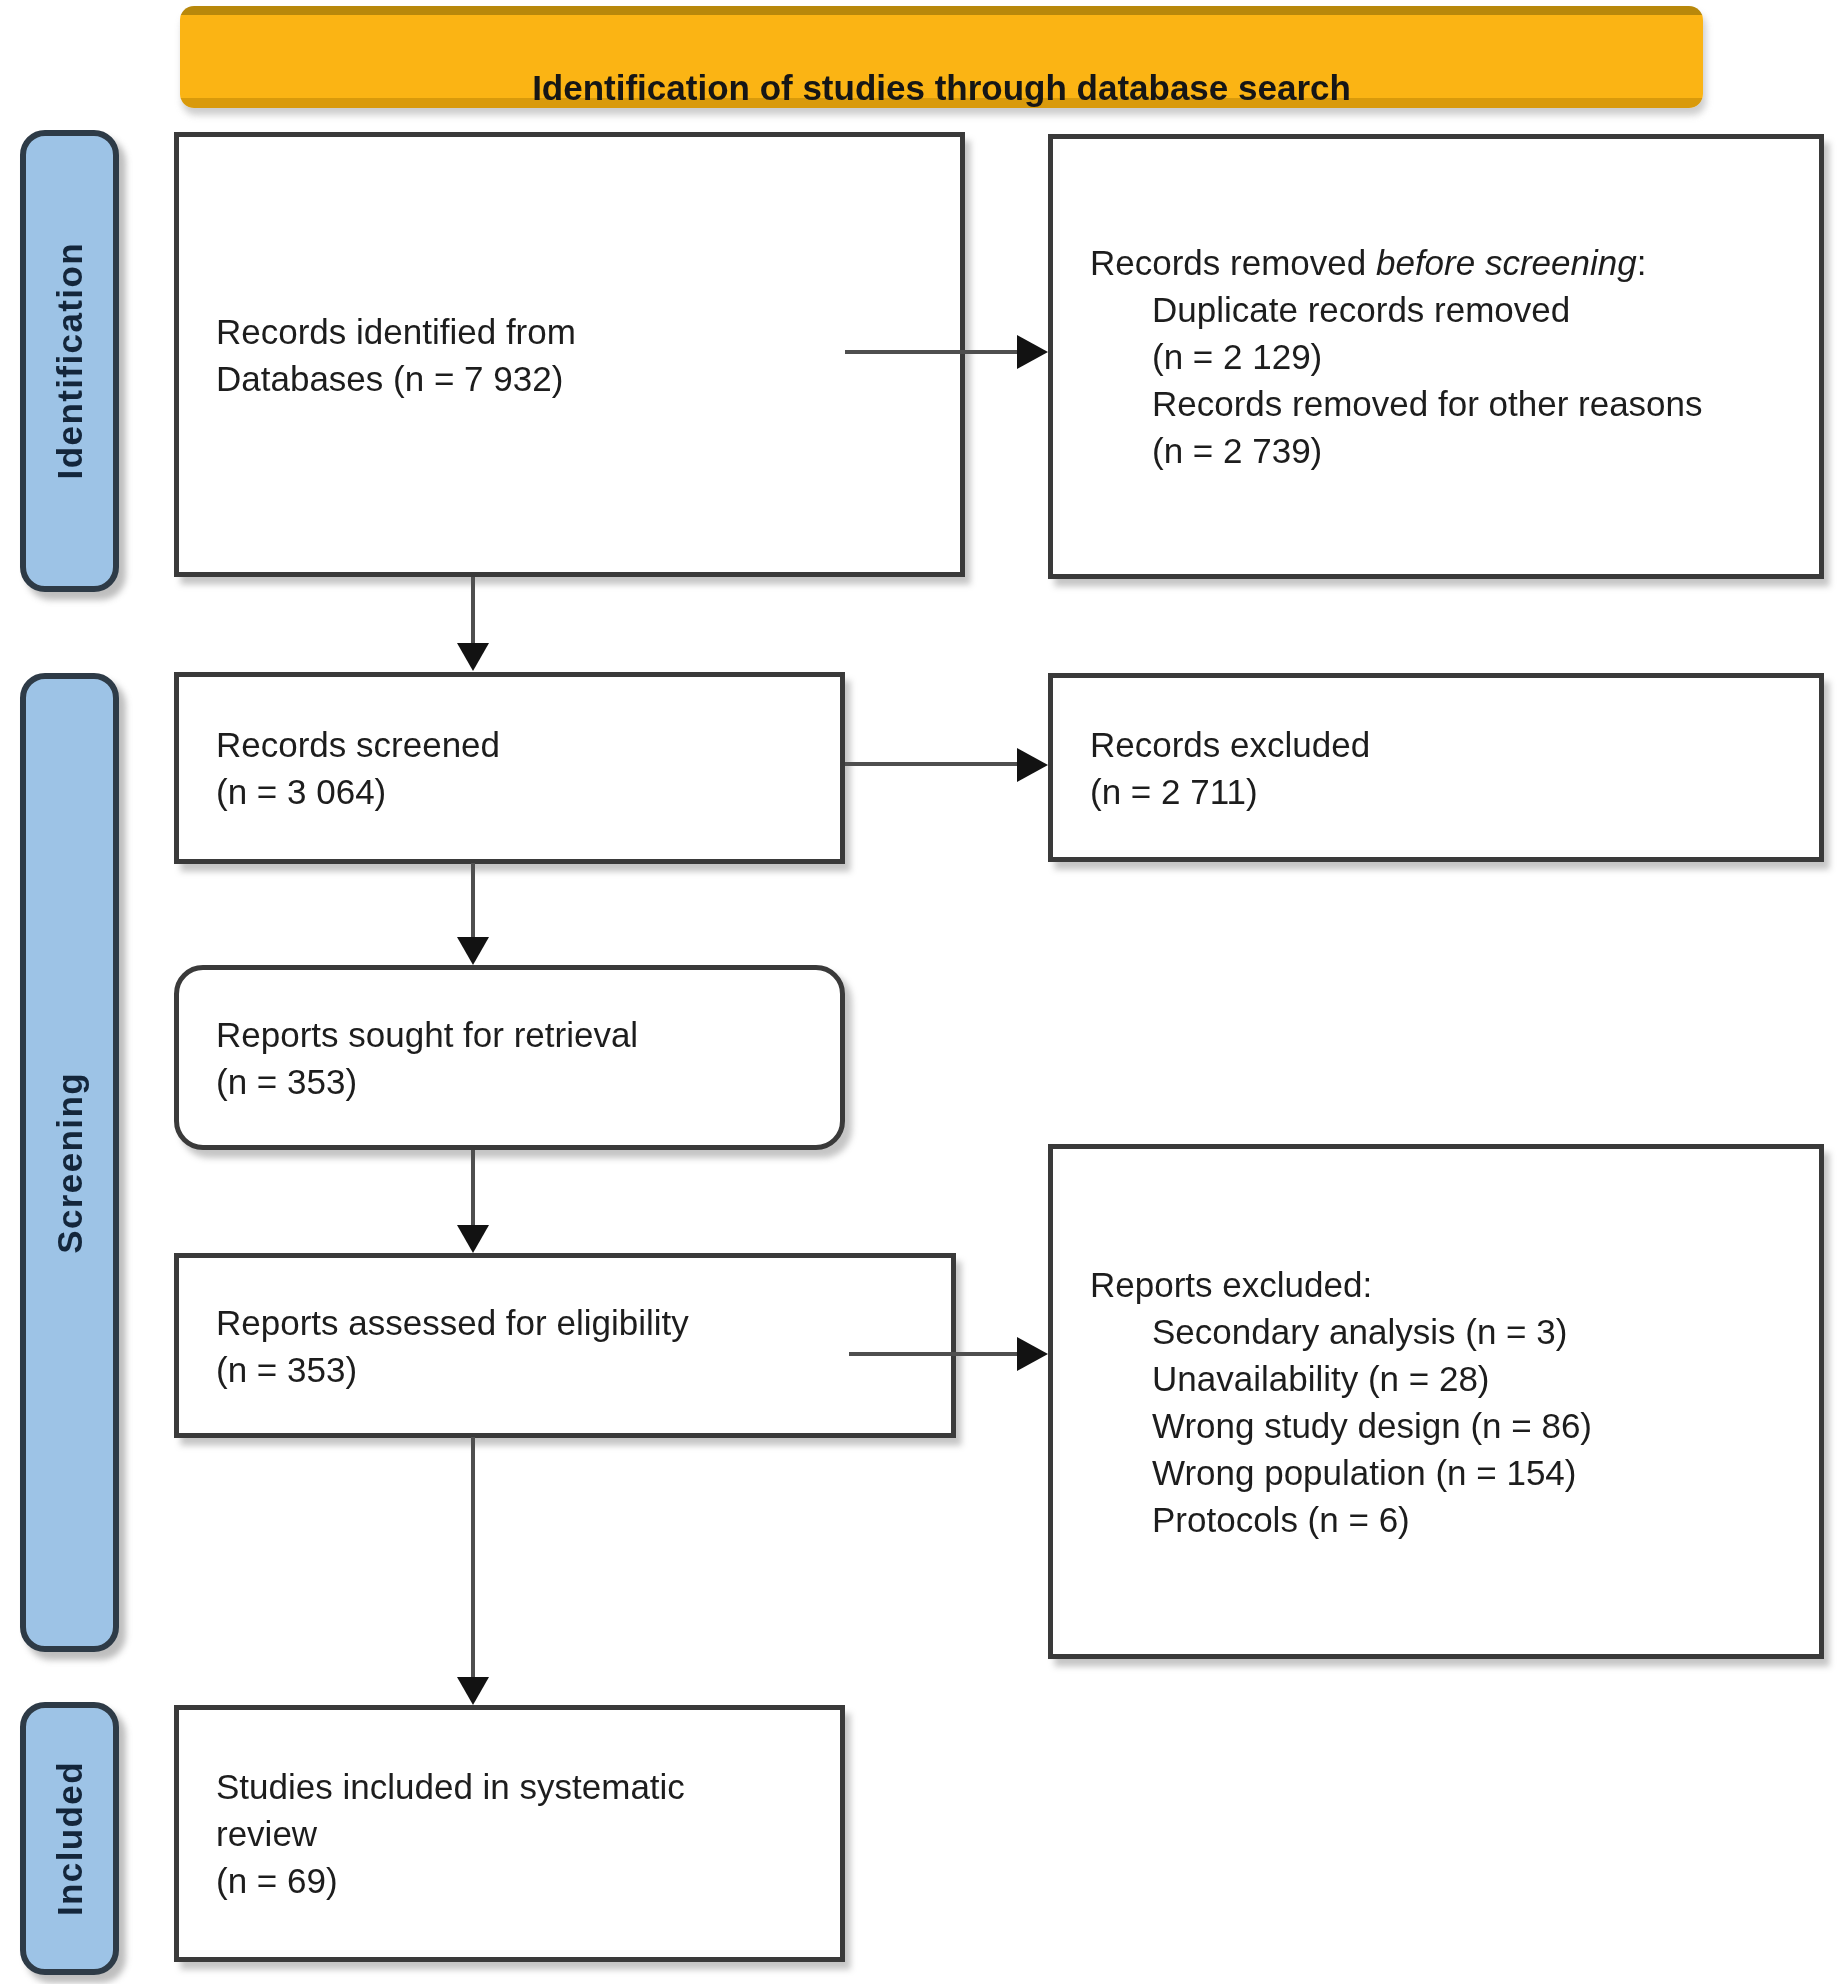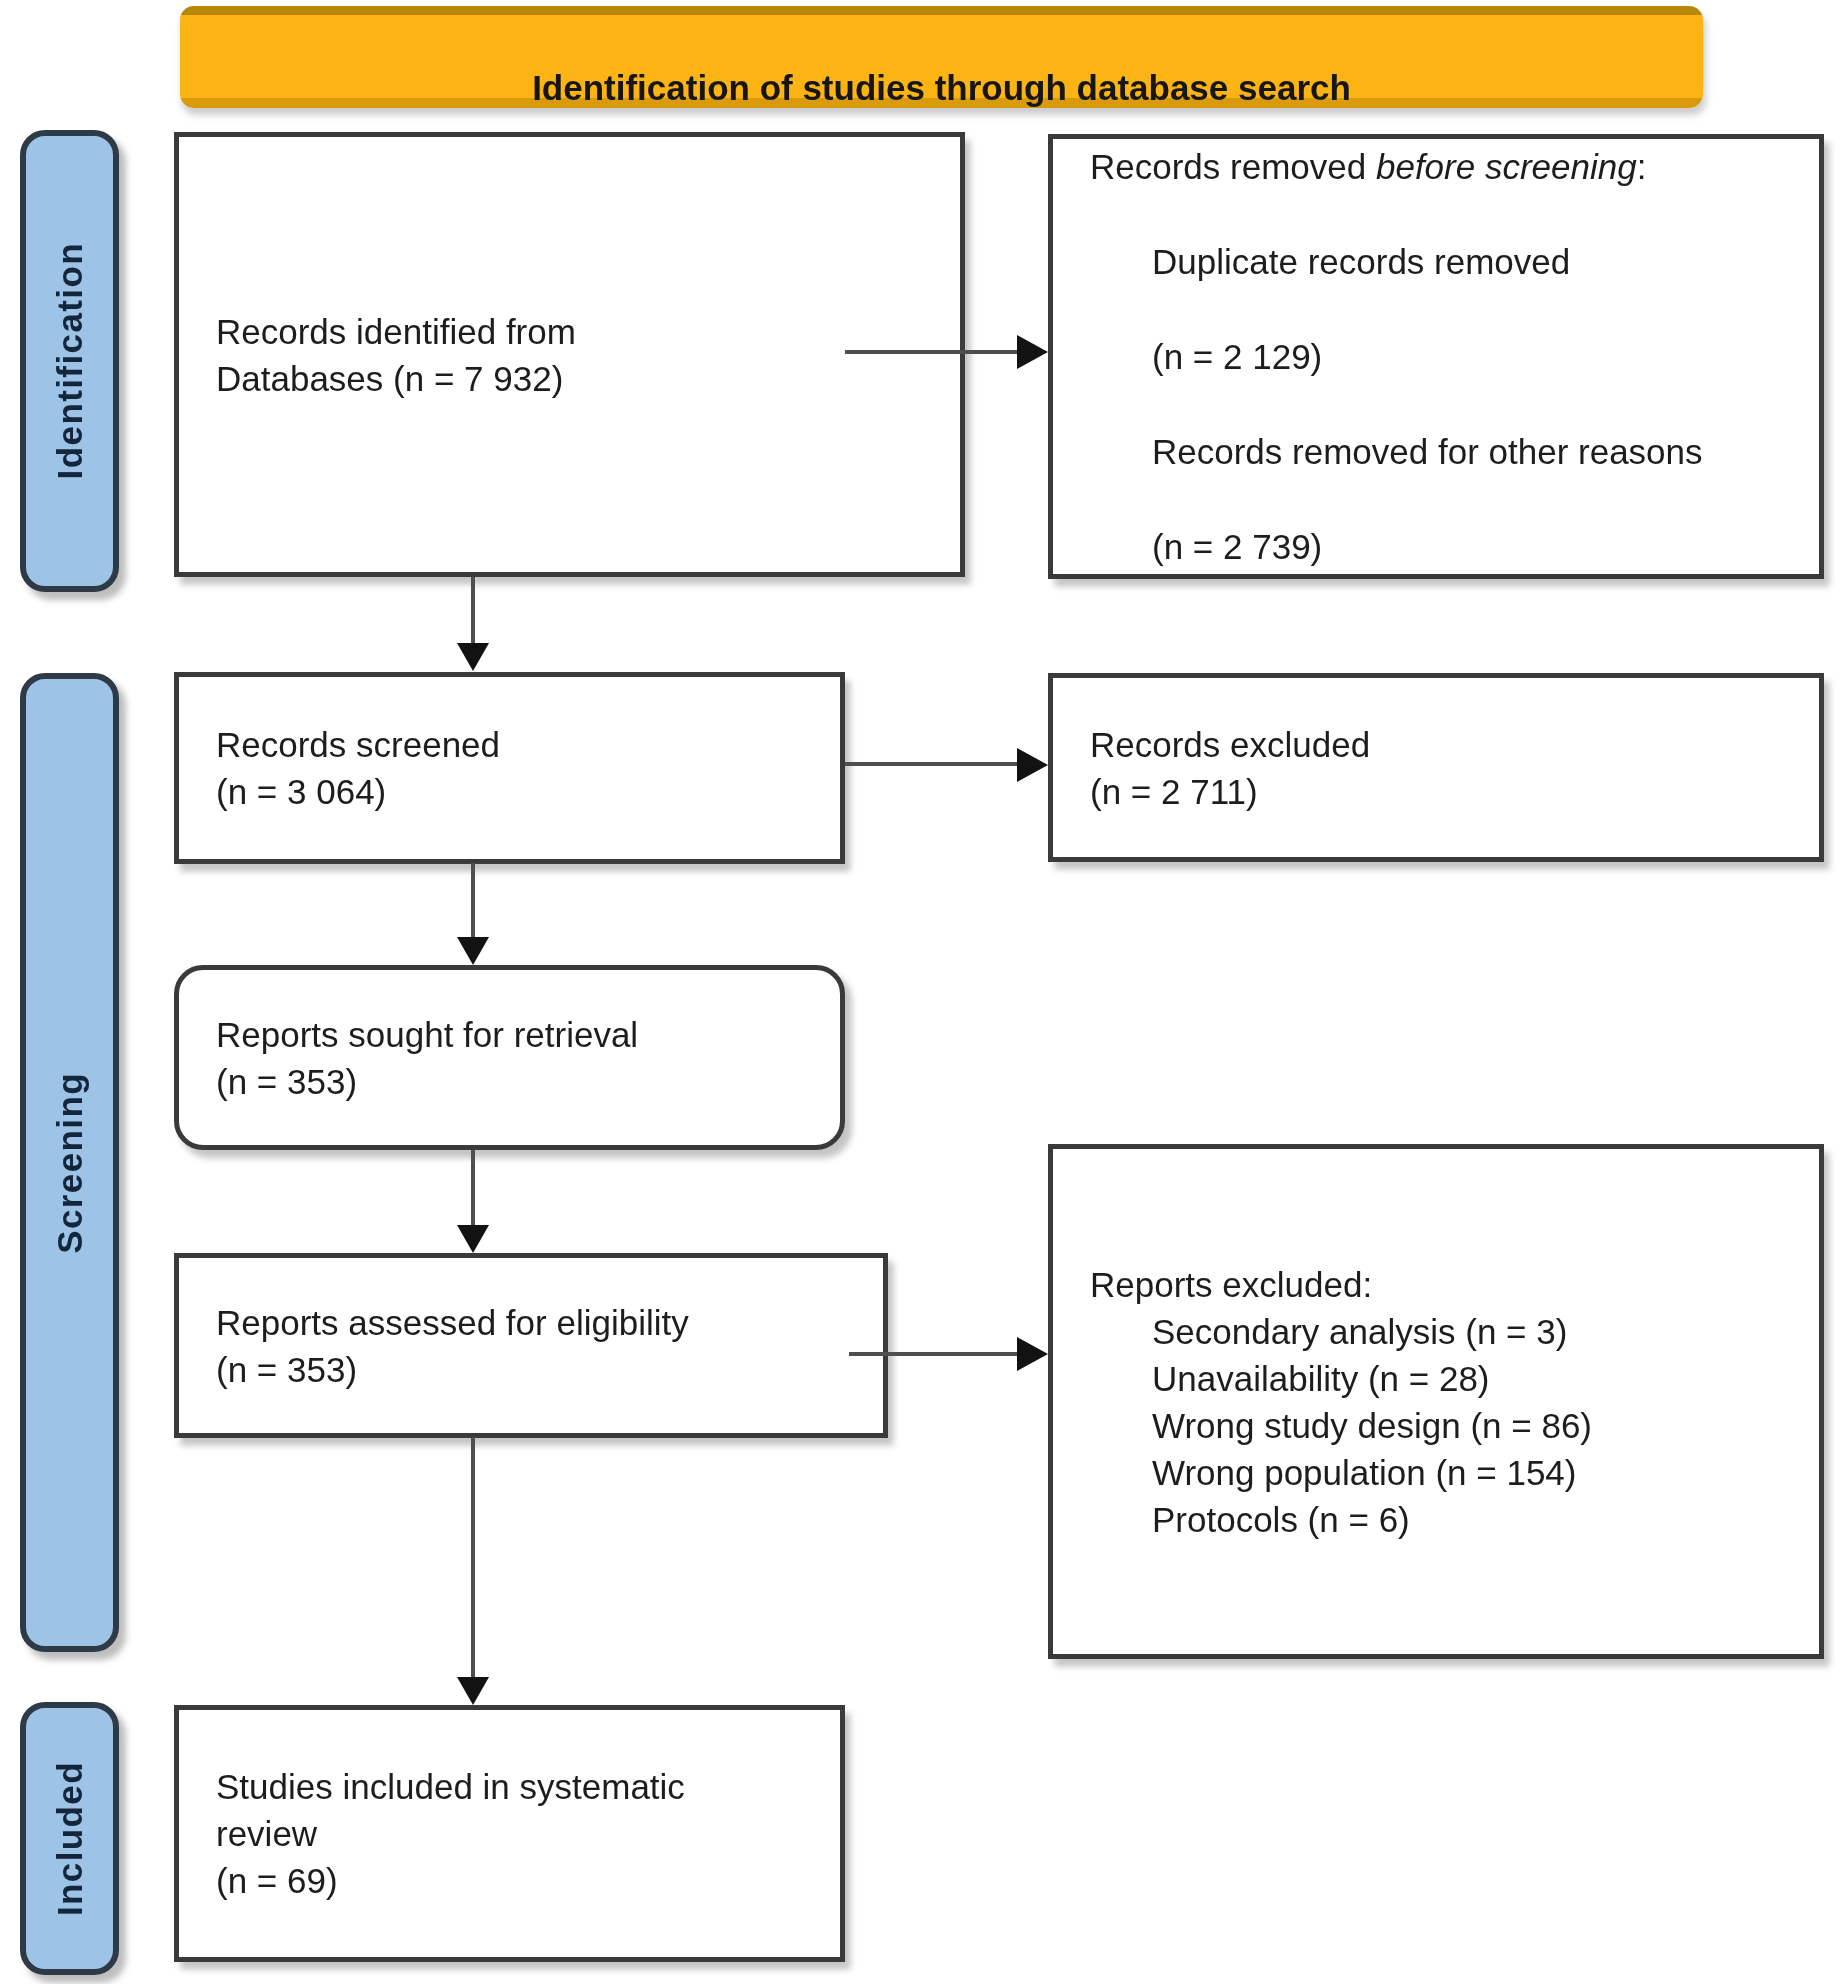--- a/index.html
+++ b/index.html
@@ -104,32 +104,32 @@
   <div class="box" style="left:174px;top:672px;width:671px;height:192px;">
     <div class="line">Records screened</div>
     <div class="line">(n = 3 064)</div>
   </div>
 
   <div class="box" style="left:174px;top:965px;width:671px;height:185px;border-radius:29px;">
     <div class="line">Reports sought for retrieval</div>
     <div class="line">(n = 353)</div>
   </div>
 
-  <div class="box" style="left:174px;top:1253px;width:714px;height:185px;">
+  <div class="box" style="left:174px;top:1253px;width:782px;height:185px;">
     <div class="line">Reports assessed for eligibility</div>
     <div class="line">(n = 353)</div>
   </div>
 
   <div class="box" style="left:174px;top:1705px;width:671px;height:257px;">
     <div class="line">Studies included in systematic</div>
     <div class="line">review</div>
     <div class="line">(n = 69)</div>
   </div>
 
-  <div class="box" style="left:1048px;top:134px;width:776px;height:445px;gap:48px;">
+  <div class="box" style="left:1048px;top:134px;width:776px;height:445px;">
     <div class="line"><span>Records removed </span><em>before screening</em><span>:</span></div>
     <div class="line indent">Duplicate records removed</div>
     <div class="line indent">(n = 2 129)</div>
     <div class="line indent">Records removed for other reasons</div>
     <div class="line indent">(n = 2 739)</div>
   </div>
 
   <div class="box" style="left:1048px;top:673px;width:776px;height:189px;">
     <div class="line">Records excluded</div>
     <div class="line">(n = 2 711)</div>

